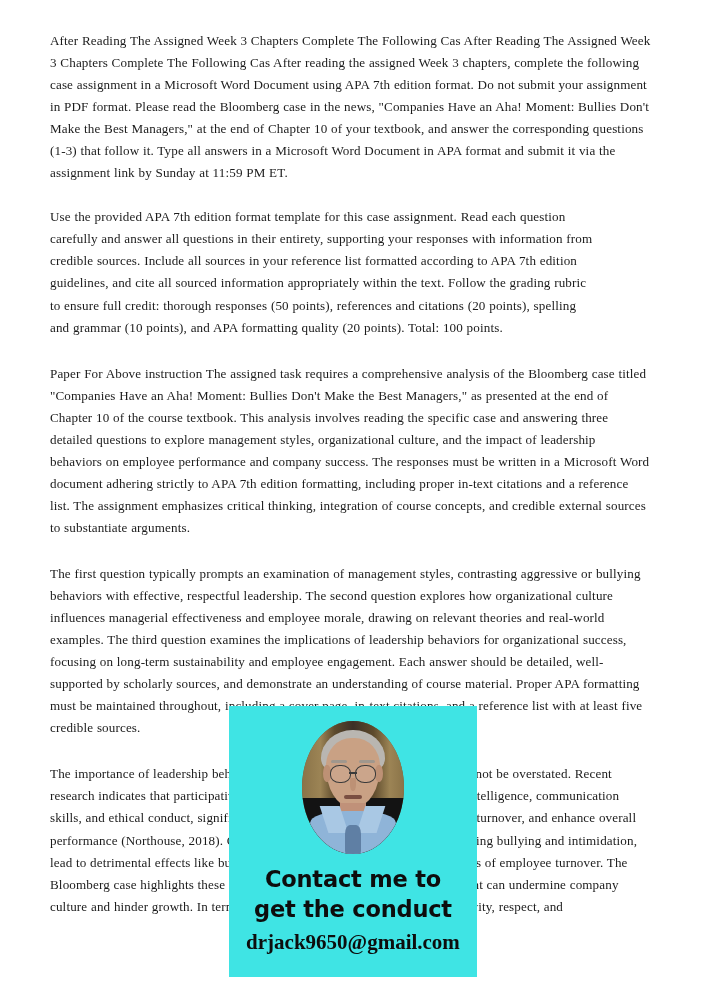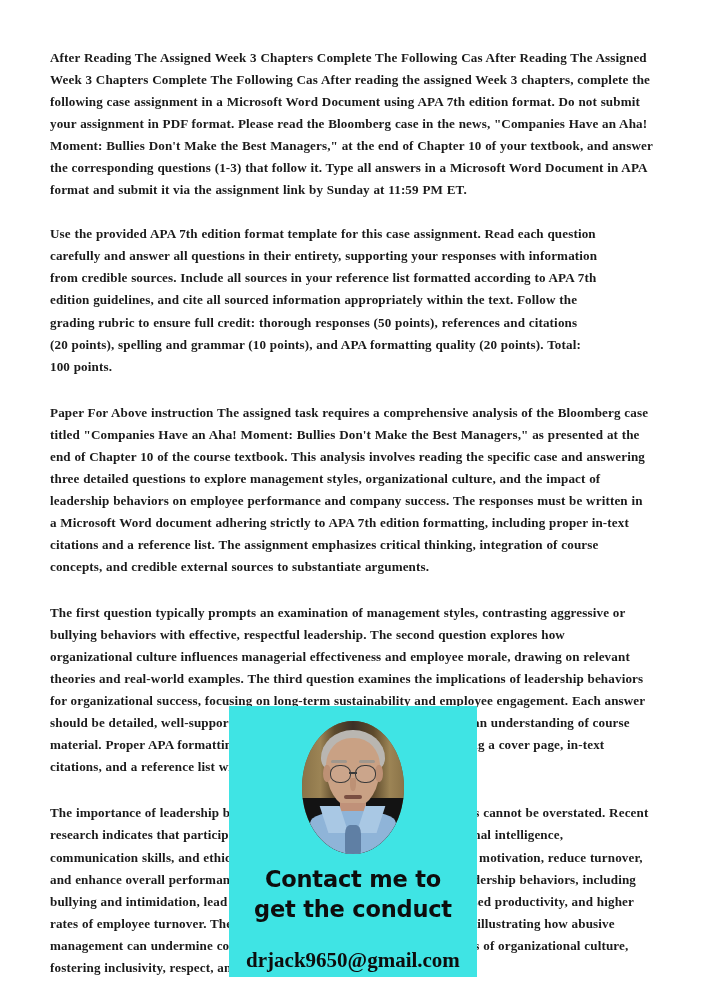--- a/index.html
+++ b/index.html
@@ -26,25 +26,24 @@
     position: absolute;
     left: 50px;
     top: 30px;
     width: 610px;
   }
 
   .para {
     font-size: 13.1px;
     line-height: 22.05px;
     text-align: left;
-    margin: 17px 0 22px 0;
+    margin: 0 0 22px 0;
     color: #1b1b1b;
     letter-spacing: 0.01em;
     word-spacing: 0.02em;
-    font-weight: bold;
   }
   .para.w-full  { width: 607px; }
   .para.w-mid   { width: 548px; }
   .para.w-wide  { width: 601px; }
   .para.w-wide2 { width: 600px; }
   .para.w-last  { width: 600px; }
 
   .para.p2 { margin-bottom: 24px; }
   .para.p3 { margin-bottom: 24px; }
   .para.p4 { margin-bottom: 24px; }
@@ -149,21 +148,21 @@
   }
   .contact-line {
     font-family: "DejaVu Sans", "Liberation Sans", sans-serif;
     font-weight: bold;
     font-size: 22.5px;
     line-height: 30px;
     color: #0d0d0d;
     letter-spacing: -0.2px;
   }
   .contact-email {
-    margin-top: 22px;
+    margin-top: 4px;
     font-family: "Liberation Serif", "DejaVu Serif", serif;
     font-weight: bold;
     font-size: 21px;
     line-height: 28px;
     color: #0d0d0d;
     text-align: center;
   }
 </style>
 </head>
 <body>

